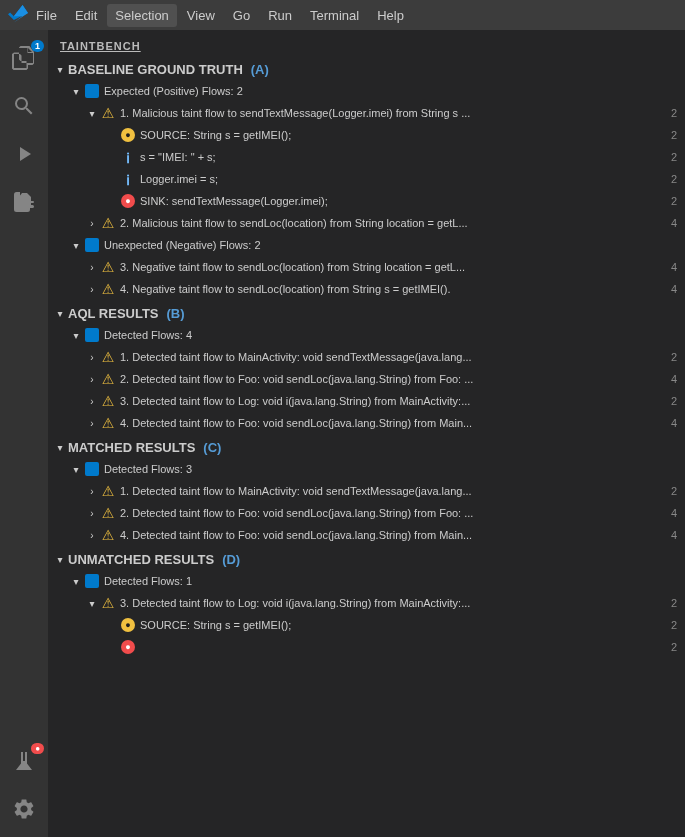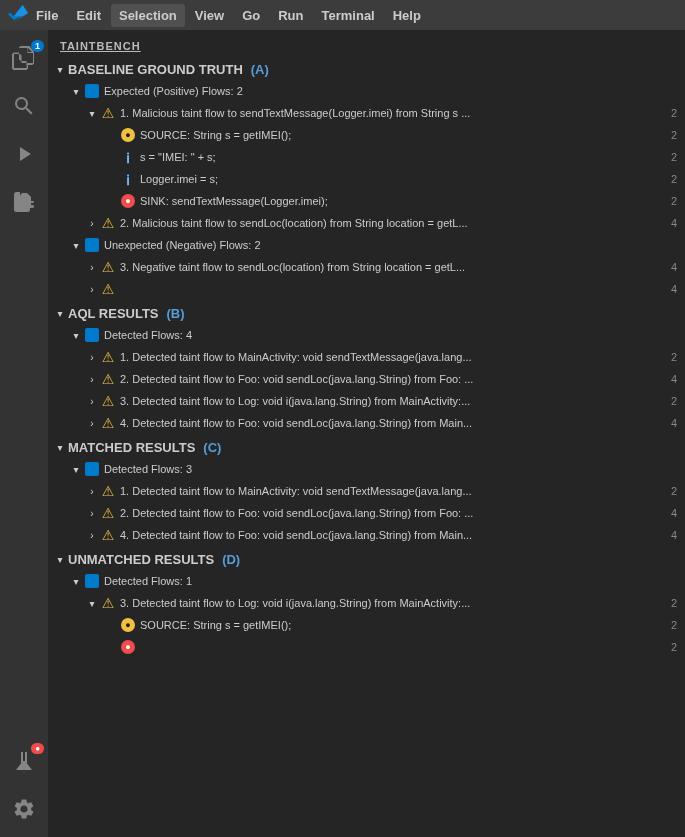--- a/index.html
+++ b/index.html
@@ -16,21 +16,20 @@
     }
 
     
     .titlebar {
       display: flex;
       align-items: center;
       background: #3c3c3c;
       height: 30px;
       padding: 0 8px;
       flex-shrink: 0;
-      font-weight: bold;
     }
     .menu-items {
       display: flex;
       gap: 2px;
     }
     .menu-item {
       padding: 4px 8px;
       color: #cccccc;
       font-size: 13px;
       cursor: pointer;
@@ -389,20 +388,21 @@
           </div>
         <span class="row-text">3. Negative taint flow to sendLoc(location) from String location = getL...</span>
         <span class="row-count">4</span>
       </div>
 
       <div class="tree-row" style="padding-left:36px;">
         <div class="chevron">›</div>
         <div class="row-icon">
             <span class="icon-warning">⚠</span>
           </div>
+        <span class="row-text">4. Negative taint flow to sendLoc(location) from String s = getIMEI().</span>
         <span class="row-count">4</span>
       </div>
 
       <div class="tree-row section-header" style="padding-left:4px; margin-top:2px;">
         <div class="chevron">▾</div>
         <span class="section-label">AQL RESULTS</span>
         <span class="section-note">(B)</span>
       </div>
 
       <div class="tree-row" style="padding-left:20px;">

